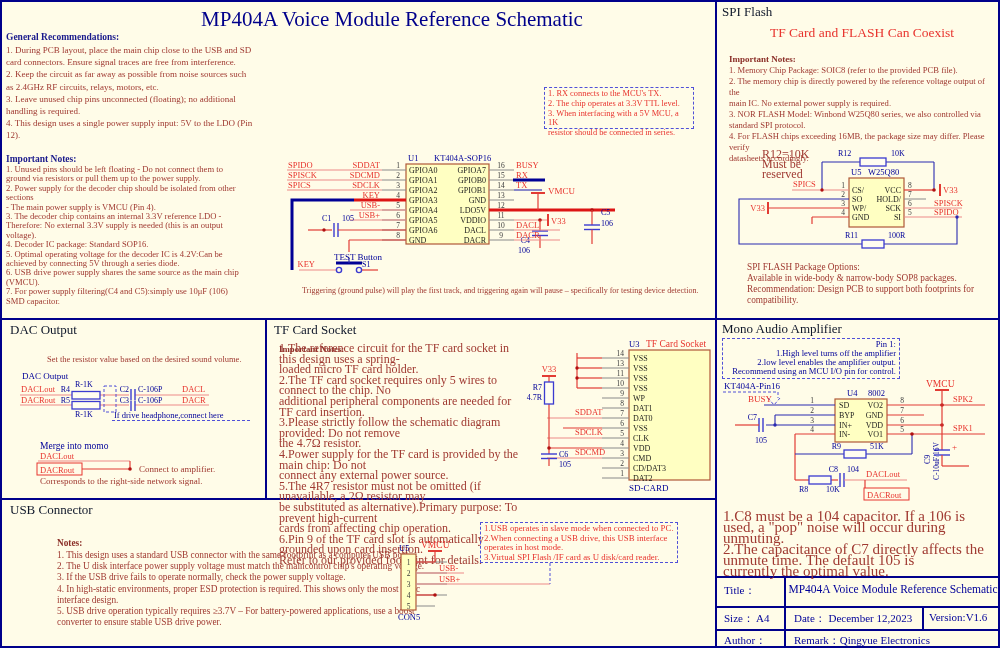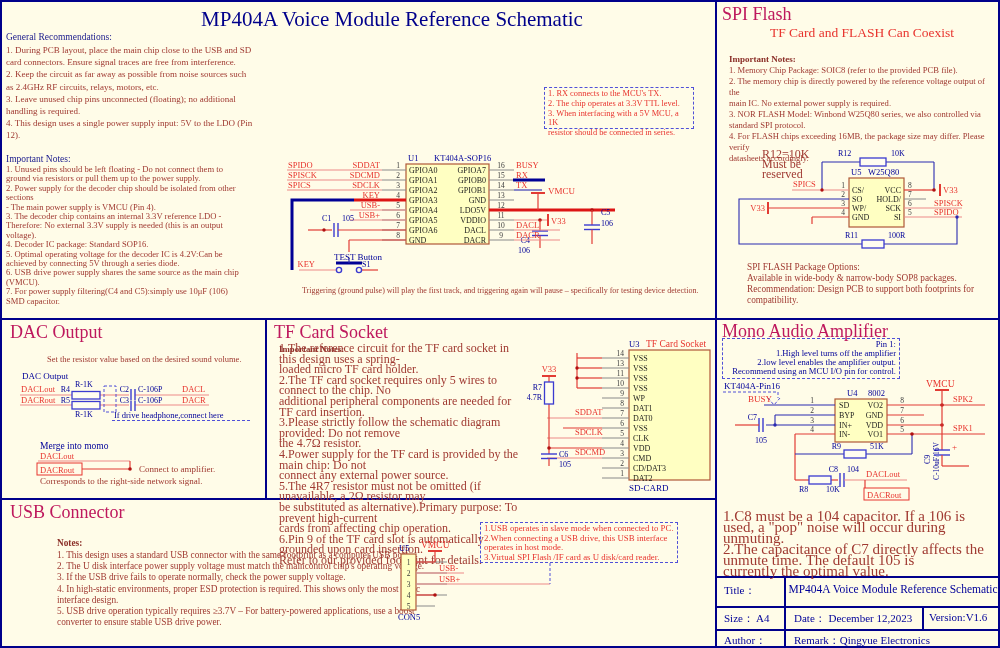--- a/index.html
+++ b/index.html
@@ -3,24 +3,24 @@
 <meta charset="utf-8">
 <title>MP404A Voice Module Reference Schematic</title>
 <style>
   html,body{margin:0;padding:0;background:#e8e8e8;}
   .page{position:relative;width:1000px;height:648px;background:#fffce8;border:2px solid #00008b;
         box-sizing:border-box;overflow:hidden;font-family:"Liberation Serif",serif;}
   .vline,.hline{position:absolute;background:#00008b;}
   .vline{width:2px;} .hline{height:2px;}
   .pagetitle{position:absolute;top:5px;left:60px;width:660px;text-align:center;
              font-size:21px;color:#00008b;}
-  .sechdr{position:absolute;font-size:18px;color:#be185d;}
+  .sechdr{position:absolute;font-size:13px;color:#0f172a;}
   .redsub{position:absolute;color:#e8342e;text-align:center;}
   .tb{position:absolute;color:#a03a32;white-space:pre-line;}
-  .tbh{position:absolute;font-weight:normal;color:#1a1a8c;}
+  .tbh{position:absolute;font-weight:bold;color:#1a1a8c;}
   .tbh2{position:absolute;font-weight:bold;color:#8b2f28;}
   .notebox{position:absolute;border:1px dashed #5050d8;color:#e8342e;white-space:pre-line;
            padding:1px 3px;box-sizing:border-box;}
   .noteboxnavy{position:absolute;border:1px dashed #5050d8;color:#000099;white-space:pre-line;
            padding:1px 3px;box-sizing:border-box;text-align:right;}
   .tbk{position:absolute;color:#000099;}
   svg{position:absolute;left:0;top:0;}
   svg text{font-family:"Liberation Serif",serif;}.t75{font-size:7.5px}.t8{font-size:8px}.t85{font-size:8.5px}
   .t9{font-size:9px}.t95{font-size:9.5px}
   .red{fill:#e8342e}.navy{fill:#000099}.dred{fill:#a03a32}.blk{fill:#1c1c1c}.gray{fill:#3c3c3c}

